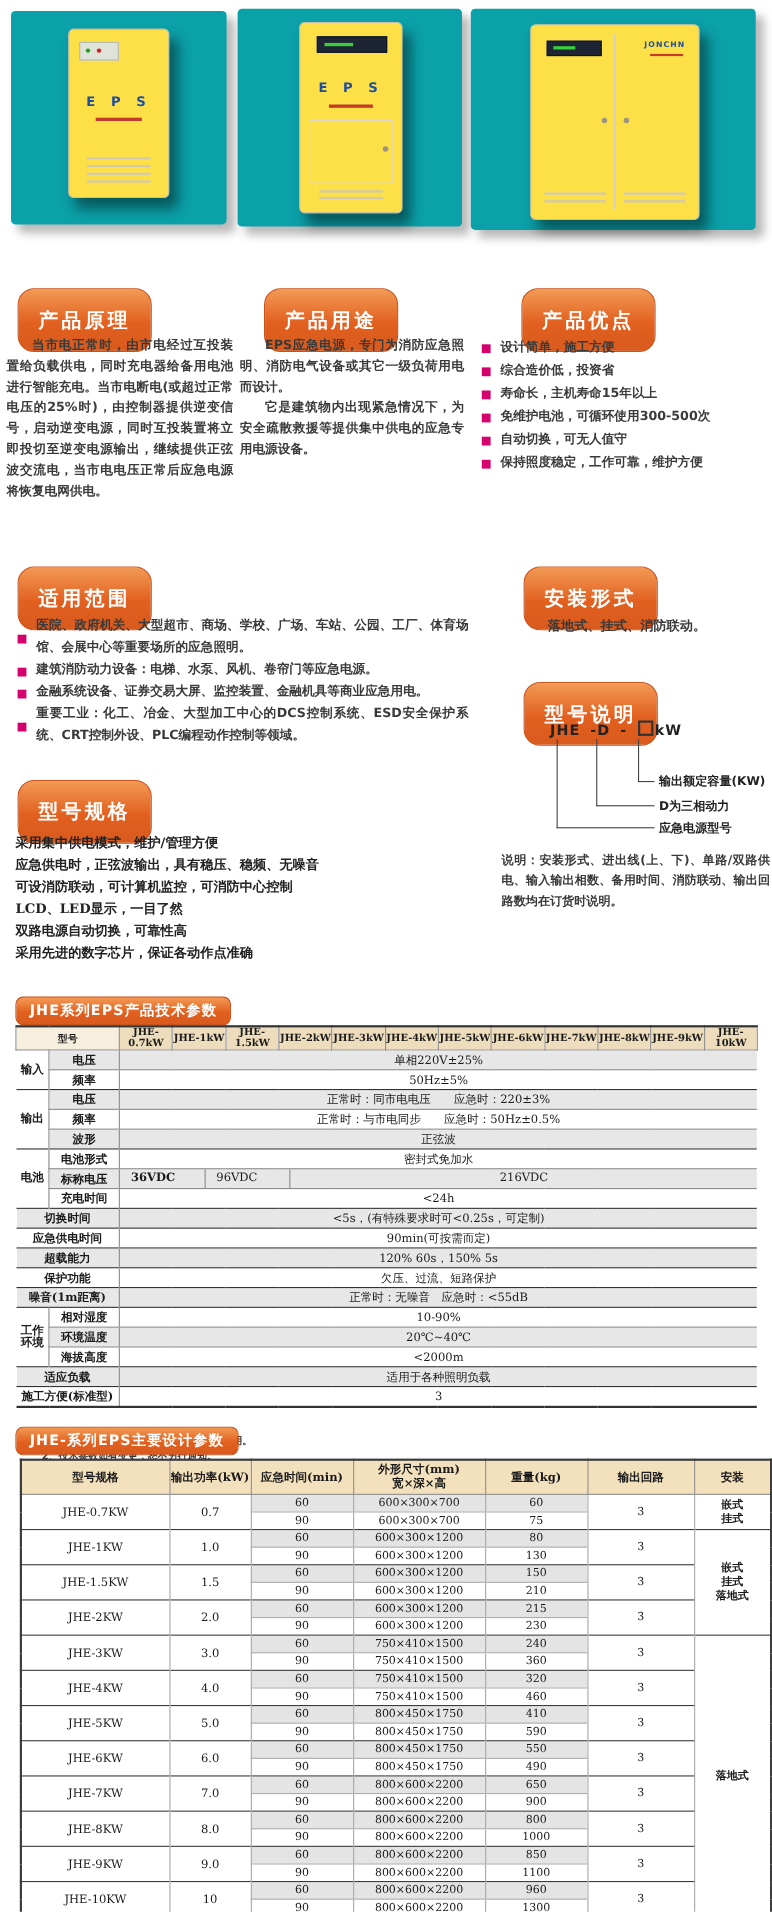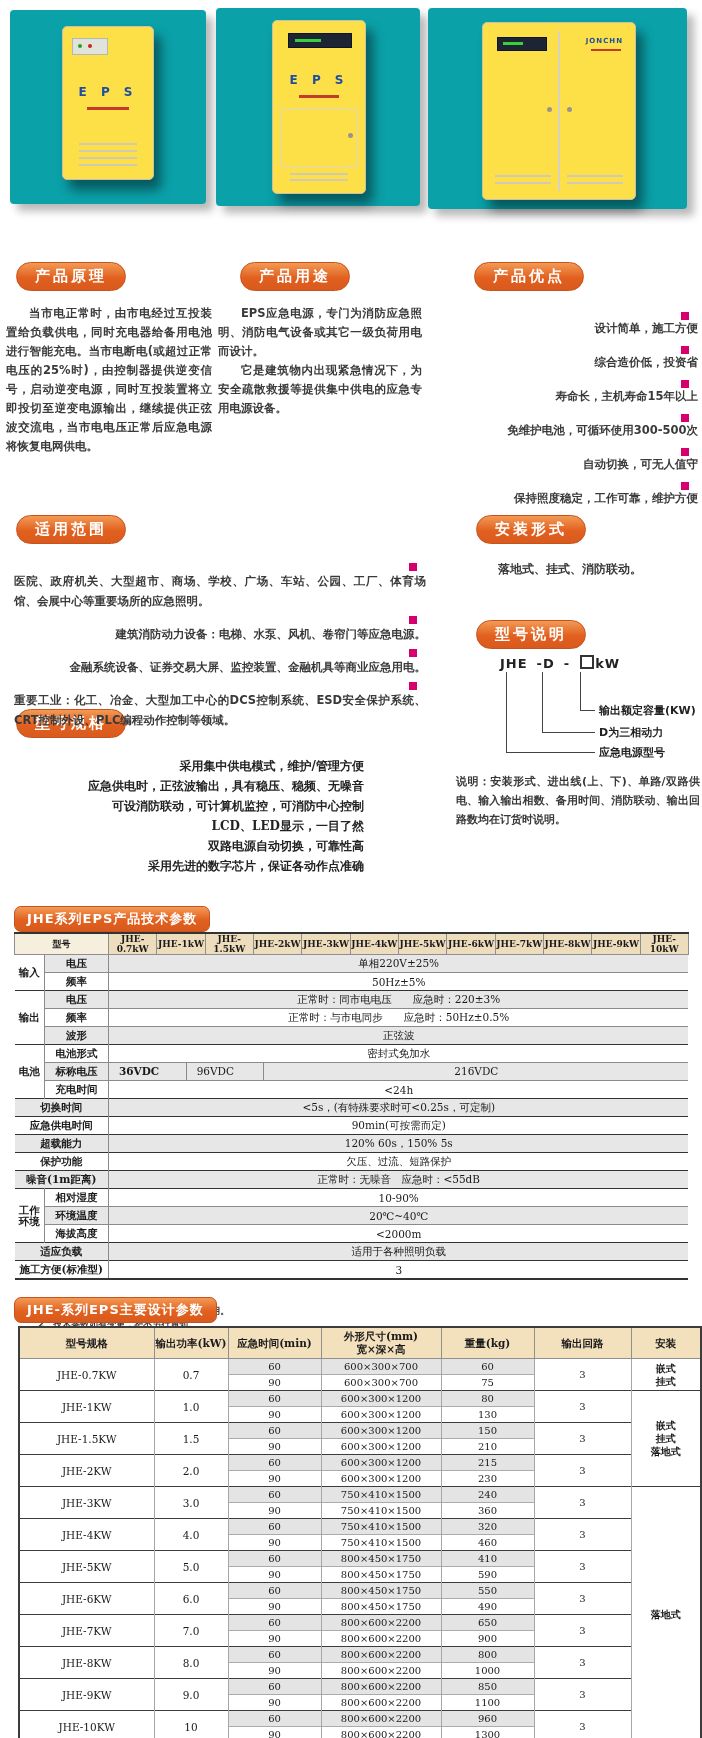--- a/index.html
+++ b/index.html
@@ -21,28 +21,28 @@
   .dispdig{position:absolute;background:#39d039;height:3px;}
   .doorline{position:absolute;border:1px solid #ddd8c6;}
   .seam{position:absolute;background:#d8d3c1;width:2px;}
   .handle{position:absolute;width:5px;height:5px;border-radius:50%;background:#9a9587;}
   .brand{position:absolute;color:#1d4fa0;font-weight:bold;font-size:7px;letter-spacing:1px;}
 
   
   .pill{position:absolute;display:inline-block;white-space:nowrap;
         background:linear-gradient(180deg,#f29a55 0%,#e2601f 55%,#d85a1d 100%);
         border:1px solid #c8521c;border-radius:15px;color:#fff;font-weight:bold;
-        font-size:15px;letter-spacing:3px;padding:4px 18px;}
+        font-size:18px;letter-spacing:3px;padding:16px 18px;}
   .tpill{border-radius:7px;letter-spacing:1px;font-size:13px;padding:3px 12px;}
 
   
   .btext{position:absolute;font-weight:bold;color:#3a3a3a;font-size:11.5px;
          line-height:19px;text-align:justify;}
   .para{text-indent:2em;}
-  .list .li{display:flex;align-items:flex-end;flex-direction:column;}
+  .list .li{display:flex;align-items:center;}
   .sq{flex:none;width:8px;height:8px;background:#d5006e;margin:5px 9px 0 2px;}
   #advantages-list .li{margin-bottom:6px;}
   #advantages-list .li span:last-child{line-height:14px;padding-top:1px;}
   #scope-list{line-height:20px;}
   #features-list{font-family:"DejaVu Serif","Liberation Serif",serif;
                  font-size:12px;line-height:20px;font-weight:bold;color:#222;}
 
   
   #model-diagram{position:absolute;font-weight:bold;color:#222;}
   #model-code{position:absolute;top:0;left:24px;font-size:13px;letter-spacing:1px;white-space:nowrap;}

